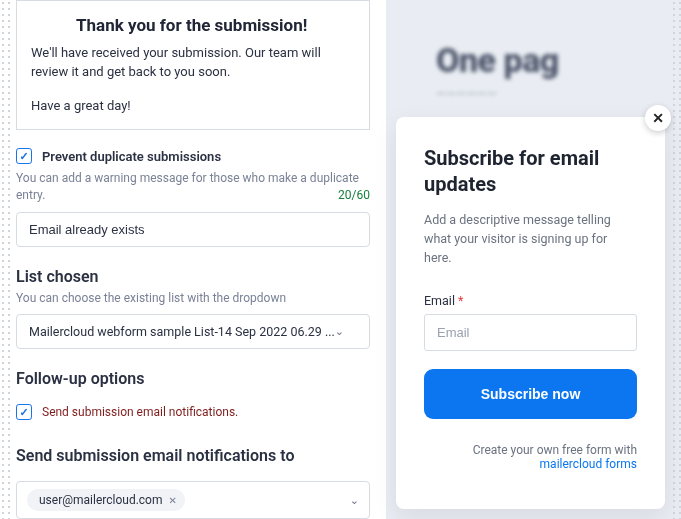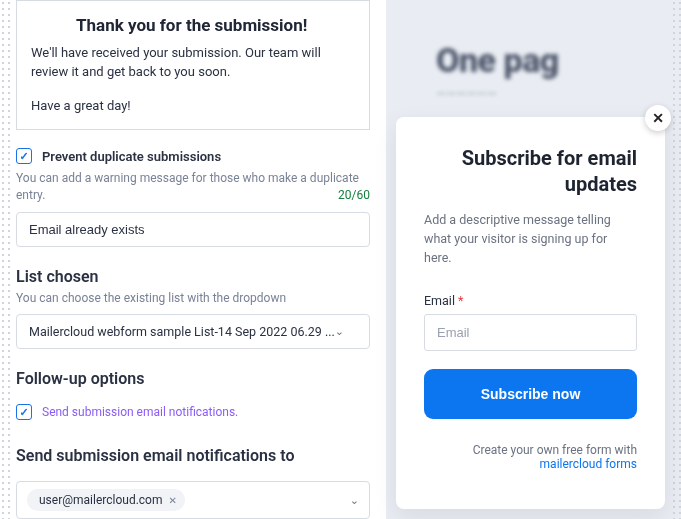--- a/index.html
+++ b/index.html
@@ -7,39 +7,39 @@
 .left-panel { width: 386px; background: #fff; padding: 0 16px 16px 16px; overflow: hidden; position: relative; }
 .right-area { flex: 1; position: relative; background: #e9edf3; }
 .dots-strip { position: absolute; width: 12px; top: 0; bottom: 0; background-image: radial-gradient(circle, #d0d4db 1px, transparent 1px); background-size: 6px 6px; }
 .left-dots { left: 0; }
 .success-box { border: 1px solid #d7dbe2; padding: 12px 14px 14px 14px; margin: 0 0 18px 0; font-size: 13px; color: #2a3142; line-height: 1.5; }
 .success-title { font-size: 17px; font-weight: 700; color: #202636; margin-bottom: 4px; white-space: nowrap; overflow: hidden; margin-left: 45px; }
 .success-body { margin-bottom: 14px; }
 .checkbox-row { display: flex; align-items: center; gap: 10px; margin-bottom: 6px; }
 .checkbox { width: 16px; height: 16px; border: 1.5px solid #1a73e8; border-radius: 3px; display: flex; align-items: center; justify-content: center; color: #1a73e8; font-size: 11px; font-weight: bold; cursor: pointer; }
 .chk-label { font-size: 13px; font-weight: 600; color: #2a3142; }
-.chk-sub { font-size: 12px; color: #8b5cf6; }
+.chk-sub { font-size: 12px; color: #7f1d1d; }
 .helper { font-size: 12px; color: #7a8296; margin-bottom: 8px; line-height: 1.4; position: relative; }
 .counter { position: absolute; right: 0; bottom: 0; font-size: 12px; color: #15803d; }
 .text-input { width: 100%; border: 1px solid #d7dbe2; border-radius: 4px; padding: 9px 12px; font-size: 13px; color: #2a3142; outline: none; }
 .section-title { font-size: 16px; font-weight: 600; color: #2a3142; margin-bottom: 4px; }
 .dropdown { width: 100%; border: 1px solid #d7dbe2; border-radius: 4px; padding: 9px 12px; font-size: 12.5px; color: #2a3142; display: flex; justify-content: flex-start; align-items: center; cursor: pointer; }
 .chevron { font-size: 11px; color: #6b7280; }
 .tag-input { width: 100%; border: 1px solid #d7dbe2; border-radius: 4px; padding: 7px 10px; display: flex; justify-content: space-between; align-items: center; cursor: pointer; }
 .tag { background: #f1f3f7; border-radius: 12px; padding: 4px 8px 4px 12px; font-size: 12px; color: #2a3142; display: inline-flex; align-items: center; gap: 6px; }
 .tag-x { color: #7a8296; cursor: pointer; font-size: 10px; }
 .spacer-12 { height: 12px; }
 .spacer-20 { height: 20px; }
 
 .blurred-hero { position: absolute; top: 0; right: 0; left: 0; padding: 40px 0 0 50px; color: #3d4559; }
 .hero-title { font-size: 34px; font-weight: 800; color: #4a5368; filter: blur(2px); letter-spacing: -0.5px; white-space: nowrap; }
 .hero-sub { font-size: 13px; color: #8b93a5; filter: blur(2px); margin-top: 6px; }
 .popup { position: absolute; top: 117px; left: 10px; right: 16px; bottom: 10px; background: #fff; border-radius: 8px; padding: 28px 28px 20px 28px; box-shadow: 0 8px 24px rgba(0,0,0,0.08); }
 .close-btn { position: absolute; top: -12px; right: -6px; width: 26px; height: 26px; border-radius: 50%; background: #fff; box-shadow: 0 2px 6px rgba(0,0,0,0.2); display: flex; align-items: center; justify-content: center; cursor: pointer; font-size: 14px; font-weight: bold; color: #222; }
-.popup-title { font-size: 20px; font-weight: 700; color: #1e2430; line-height: 1.3; margin-bottom: 14px; text-align: right; }
+.popup-title { font-size: 20px; font-weight: 700; color: #1e2430; line-height: 1.3; margin-bottom: 14px; }
 .popup-desc { font-size: 12.5px; color: #6b7280; line-height: 1.5; margin-bottom: 26px; }
 .field-label { font-size: 12.5px; color: #2a3142; margin-bottom: 6px; }
 .req { color: #e53935; }
 .email-input { width: 100%; border: 1px solid #d7dbe2; border-radius: 3px; padding: 10px 12px; font-size: 13px; color: #6b7280; background: #fff; outline: none; margin-bottom: 18px; }
 .email-input::placeholder { color: #9aa1af; }
 .subscribe-btn { width: 100%; background: #0b76ef; color: #fff; border: none; border-radius: 9px; padding: 17px; font-size: 14px; font-weight: 600; cursor: pointer; }
 .popup-footer { text-align: right; font-size: 12px; color: #6b7280; margin-top: 24px; }
 .footer-link { color: #0b76ef; cursor: pointer; }
 .right-dots-area { position: absolute; right: 0; top: 0; bottom: 0; width: 10px; background-image: radial-gradient(circle, #d0d4db 1px, transparent 1px); background-size: 6px 6px; }
 </style>

